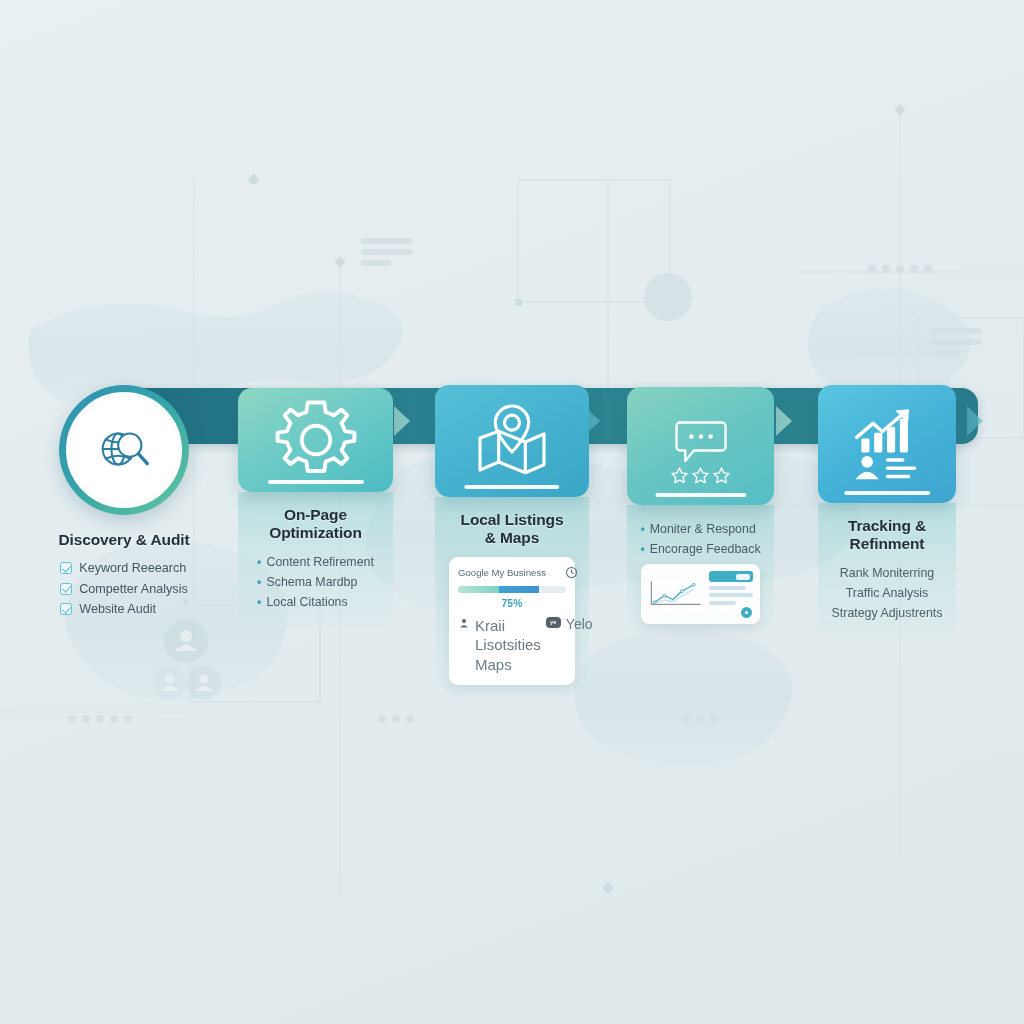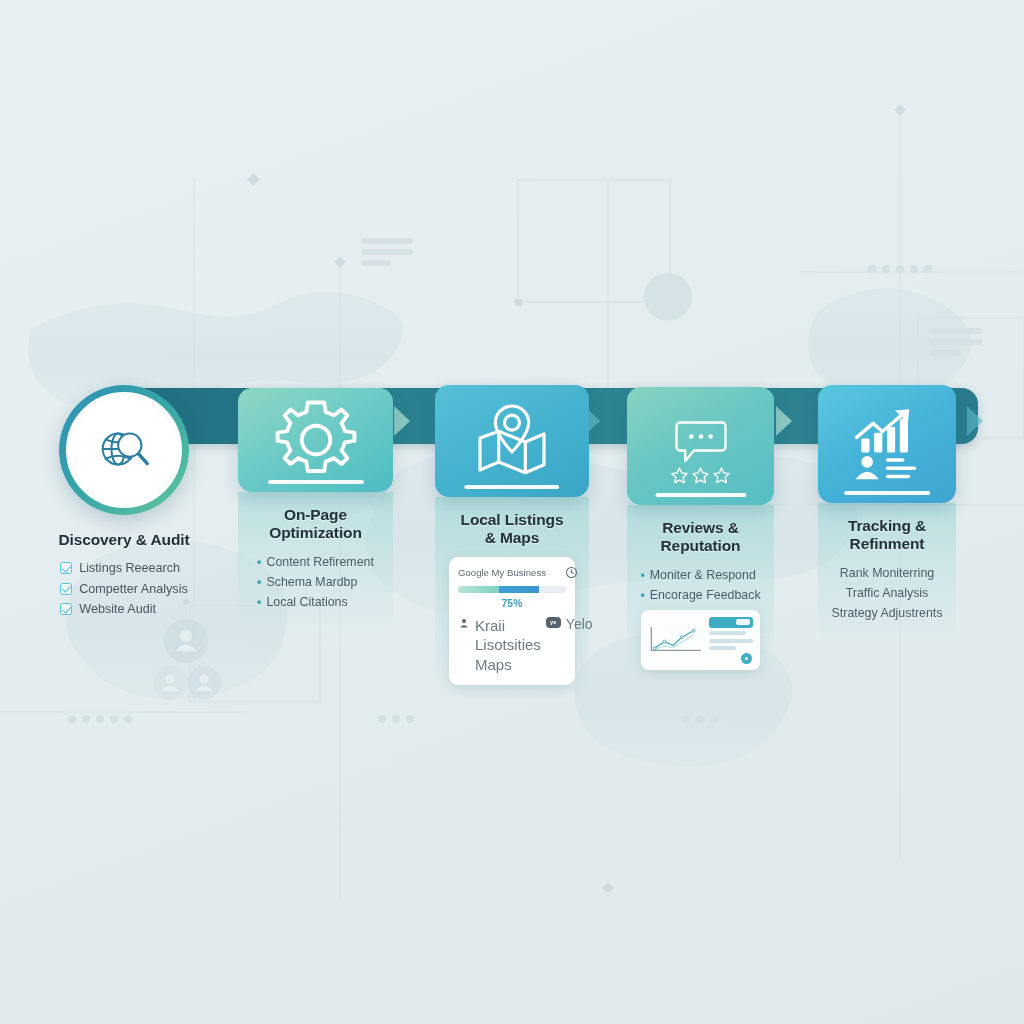--- a/index.html
+++ b/index.html
@@ -464,21 +464,21 @@
           <circle cx="38" cy="27" r="12" fill="#ffffff" stroke="#2c7fa0"></circle>
           <line x1="47" y1="36" x2="56" y2="46" stroke-width="3.6"></line>
         </svg>
       </div>
     </div>
     <div class="panel plain">
       <div class="step-title">Discovery &amp; Audit</div>
       <ul class="bullets checks">
         <li>
           <span class="cbox"></span>
-          <span>Listings Reeearch</span>
+          <span>Keyword Reeearch</span>
         </li>
         <li>
           <span class="cbox"></span>
           <span>Competter Analysis</span>
         </li>
         <li>
           <span class="cbox"></span>
           <span>Website Audit</span>
         </li>
       </ul>
@@ -586,21 +586,20 @@
         </span>
         <span>
           <svg viewBox="0 0 24 24" fill="none" stroke="#ffffff" stroke-width="1.8" stroke-linejoin="round">
             <path d="M12 2.6 l2.9 6.1 6.6.9 -4.8 4.7 1.2 6.6 -5.9-3.2 -5.9 3.2
                      1.2-6.6 -4.8-4.7 6.6-.9z"></path>
           </svg>
         </span>
       </div>
     </div>
     <div class="panel tinted">
-      <div class="step-title">Reviews &amp; Reputation</div>
       <ul class="bullets dotted">
         <li>Moniter &amp; Respond</li>
         <li>Encorage Feedback</li>
       </ul>
       <div class="dash-card">
         <div class="dash-chart">
           <svg viewBox="0 0 100 54" fill="none">
             <path d="M6 4 L6 46 L96 46" stroke="#5b6a73" stroke-width="1.6" stroke-linecap="round"></path>
             <path d="M12 42 L30 30 L46 37 L62 22 L84 10" stroke="#3fa3bb" stroke-width="2.2" stroke-linecap="round" stroke-linejoin="round"></path>
             <path d="M12 45 L30 38 L46 41 L62 31 L84 18" stroke="#b8dfe3" stroke-width="2.2" stroke-linecap="round" stroke-linejoin="round"></path>

